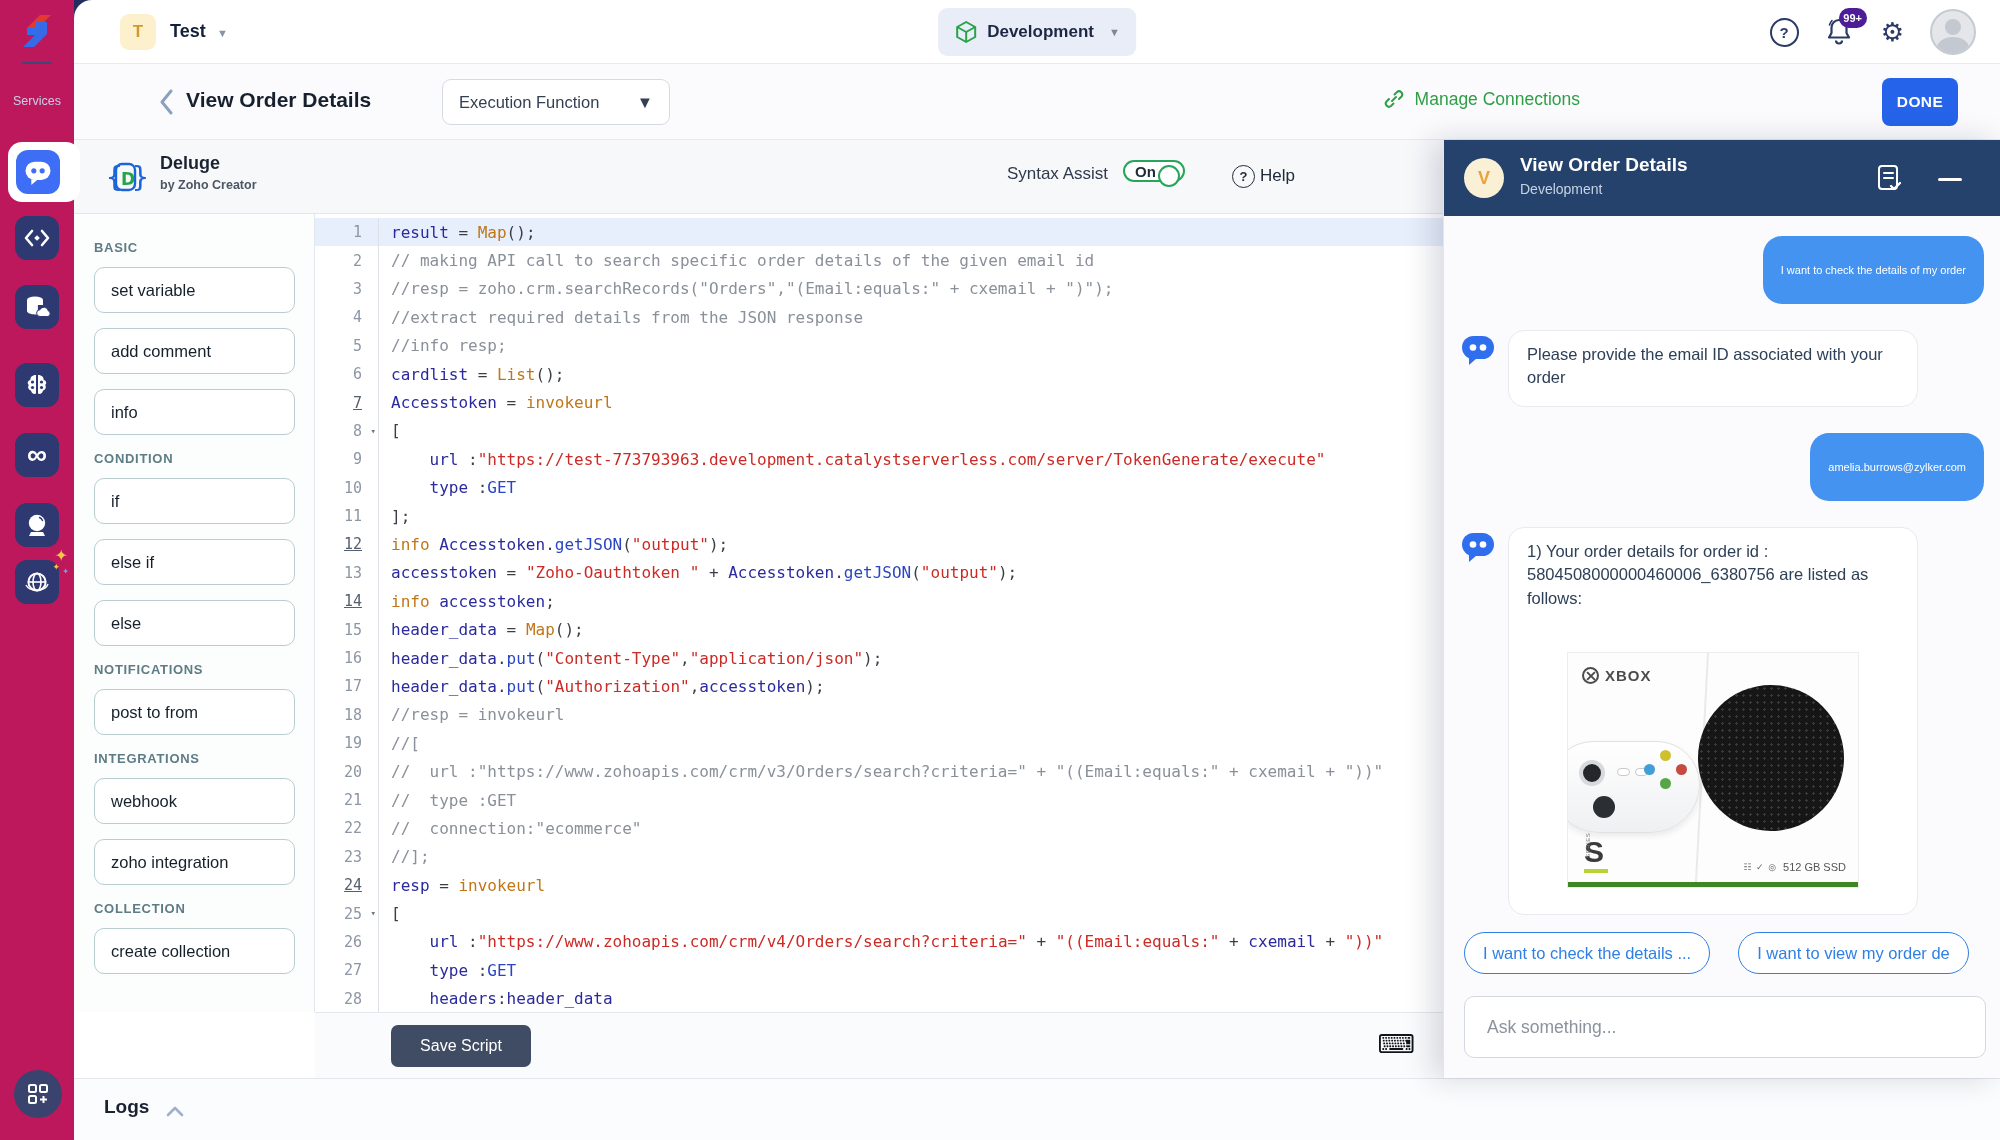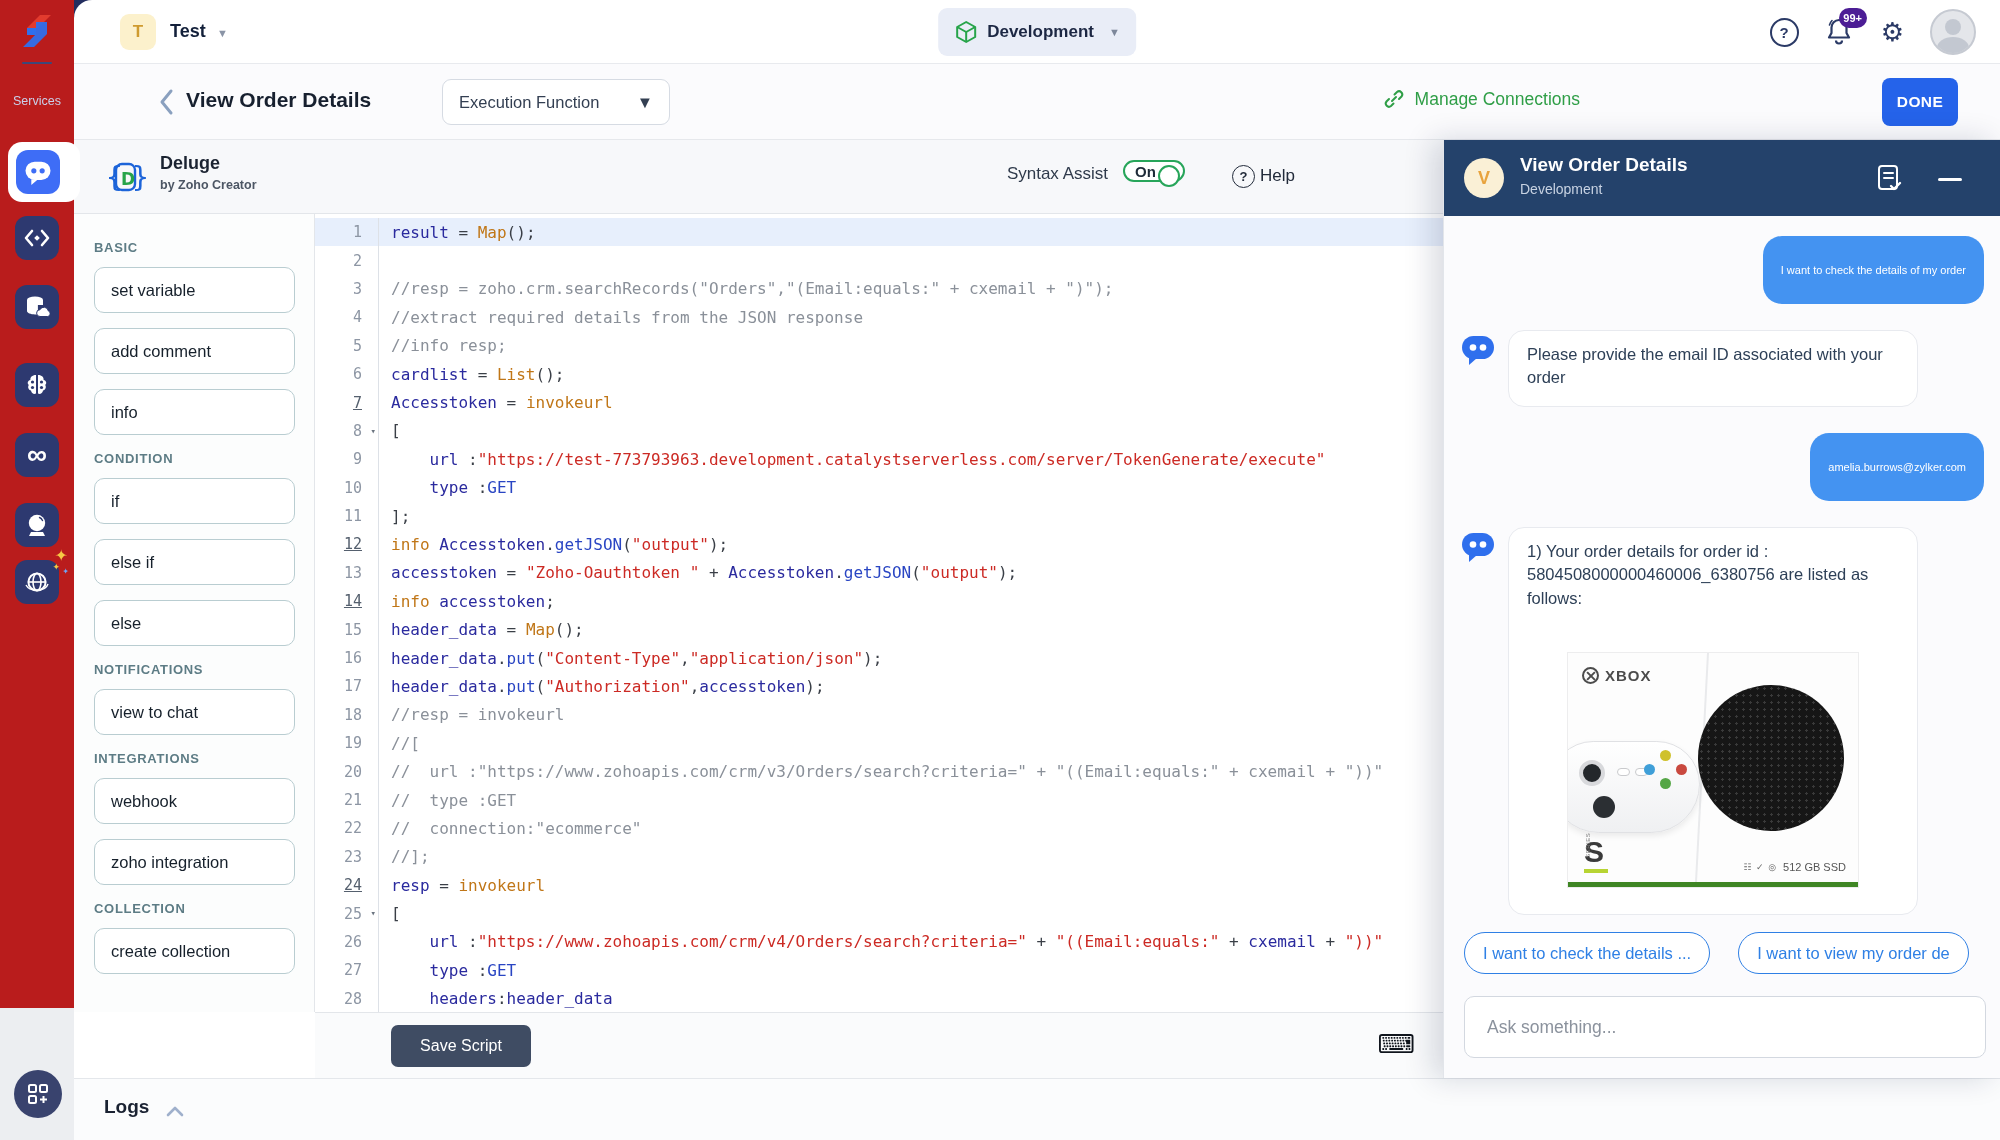--- a/index.html
+++ b/index.html
@@ -1,20 +1,20 @@
 <!DOCTYPE html>
 <html><head>
 <meta charset="utf-8">
 <style>
   * { margin:0; padding:0; box-sizing:border-box; }
   html,body { width:2000px; height:1140px; overflow:hidden; }
   body { font-family:"Liberation Sans", sans-serif; background:#eceef1; position:relative; }
 
   
-  #sidebar { position:absolute; left:0; top:0; width:74px; height:1008px; background:#b91c1c; z-index:4; }
+  #sidebar { position:absolute; left:0; top:0; width:74px; height:1140px; background:#be185d; z-index:4; }
   .logo-wrap { position:absolute; left:13px; top:8px; width:48px; height:46px; }
   .sb-divider { position:absolute; left:22px; top:62px; width:30px; height:2px; background:#3d4778; border-radius:2px; }
   .services-label { position:absolute; left:0; top:94px; width:74px; text-align:center; font-size:12.5px; color:#c9d0ea; }
   .active-tab { position:absolute; left:8px; top:142px; width:72px; height:60px; background:#fff; border-radius:14px; z-index:5; }
   .active-tile { position:absolute; left:8px; top:8px; width:44px; height:44px; background:#3e6df6; border-radius:12px; display:flex; align-items:center; justify-content:center; }
   .sb-tile { position:absolute; left:15px; width:44px; height:44px; background:#2d3970; border-radius:12px; display:flex; align-items:center; justify-content:center; color:#fff; }
   .sb-tile svg { display:block; }
   .sb-infinity { font-size:28px; font-weight:bold; color:#fff; line-height:1; }
   .sparkle { position:absolute; color:#f6c945; font-size:16px; line-height:1; }
   .sparkle.small { font-size:9px; color:#f6c945; }
@@ -302,35 +302,36 @@
   <div id="palette">
       <div class="pal-title">BASIC</div>
       <button class="pal-btn">set variable</button>
       <button class="pal-btn">add comment</button>
       <button class="pal-btn">info</button>
       <div class="pal-title">CONDITION</div>
       <button class="pal-btn">if</button>
       <button class="pal-btn">else if</button>
       <button class="pal-btn">else</button>
       <div class="pal-title">NOTIFICATIONS</div>
-      <button class="pal-btn">view to chat</button>
+      <button class="pal-btn">post to from</button>
       <div class="pal-title">INTEGRATIONS</div>
       <button class="pal-btn">webhook</button>
       <button class="pal-btn">zoho integration</button>
       <div class="pal-title">COLLECTION</div>
       <button class="pal-btn">create collection</button>
     </div>
 
   <div id="code">
       <div class="code-row active">
         <div class="gut">1</div>
         <div class="src"><span class="tk-v">result</span><span class="tk-p"> = </span><span class="tk-b">Map</span><span class="tk-p">();</span></div>
       </div>
       <div class="code-row">
         <div class="gut">2</div>
+        <div class="src"><span class="tk-c">// making API call to search specific order details of the given email id</span></div>
       </div>
       <div class="code-row">
         <div class="gut">3</div>
         <div class="src"><span class="tk-c">//resp = zoho.crm.searchRecords("Orders","(Email:equals:" + cxemail + ")");</span></div>
       </div>
       <div class="code-row">
         <div class="gut">4</div>
         <div class="src"><span class="tk-c">//extract required details from the JSON response</span></div>
       </div>
       <div class="code-row">

